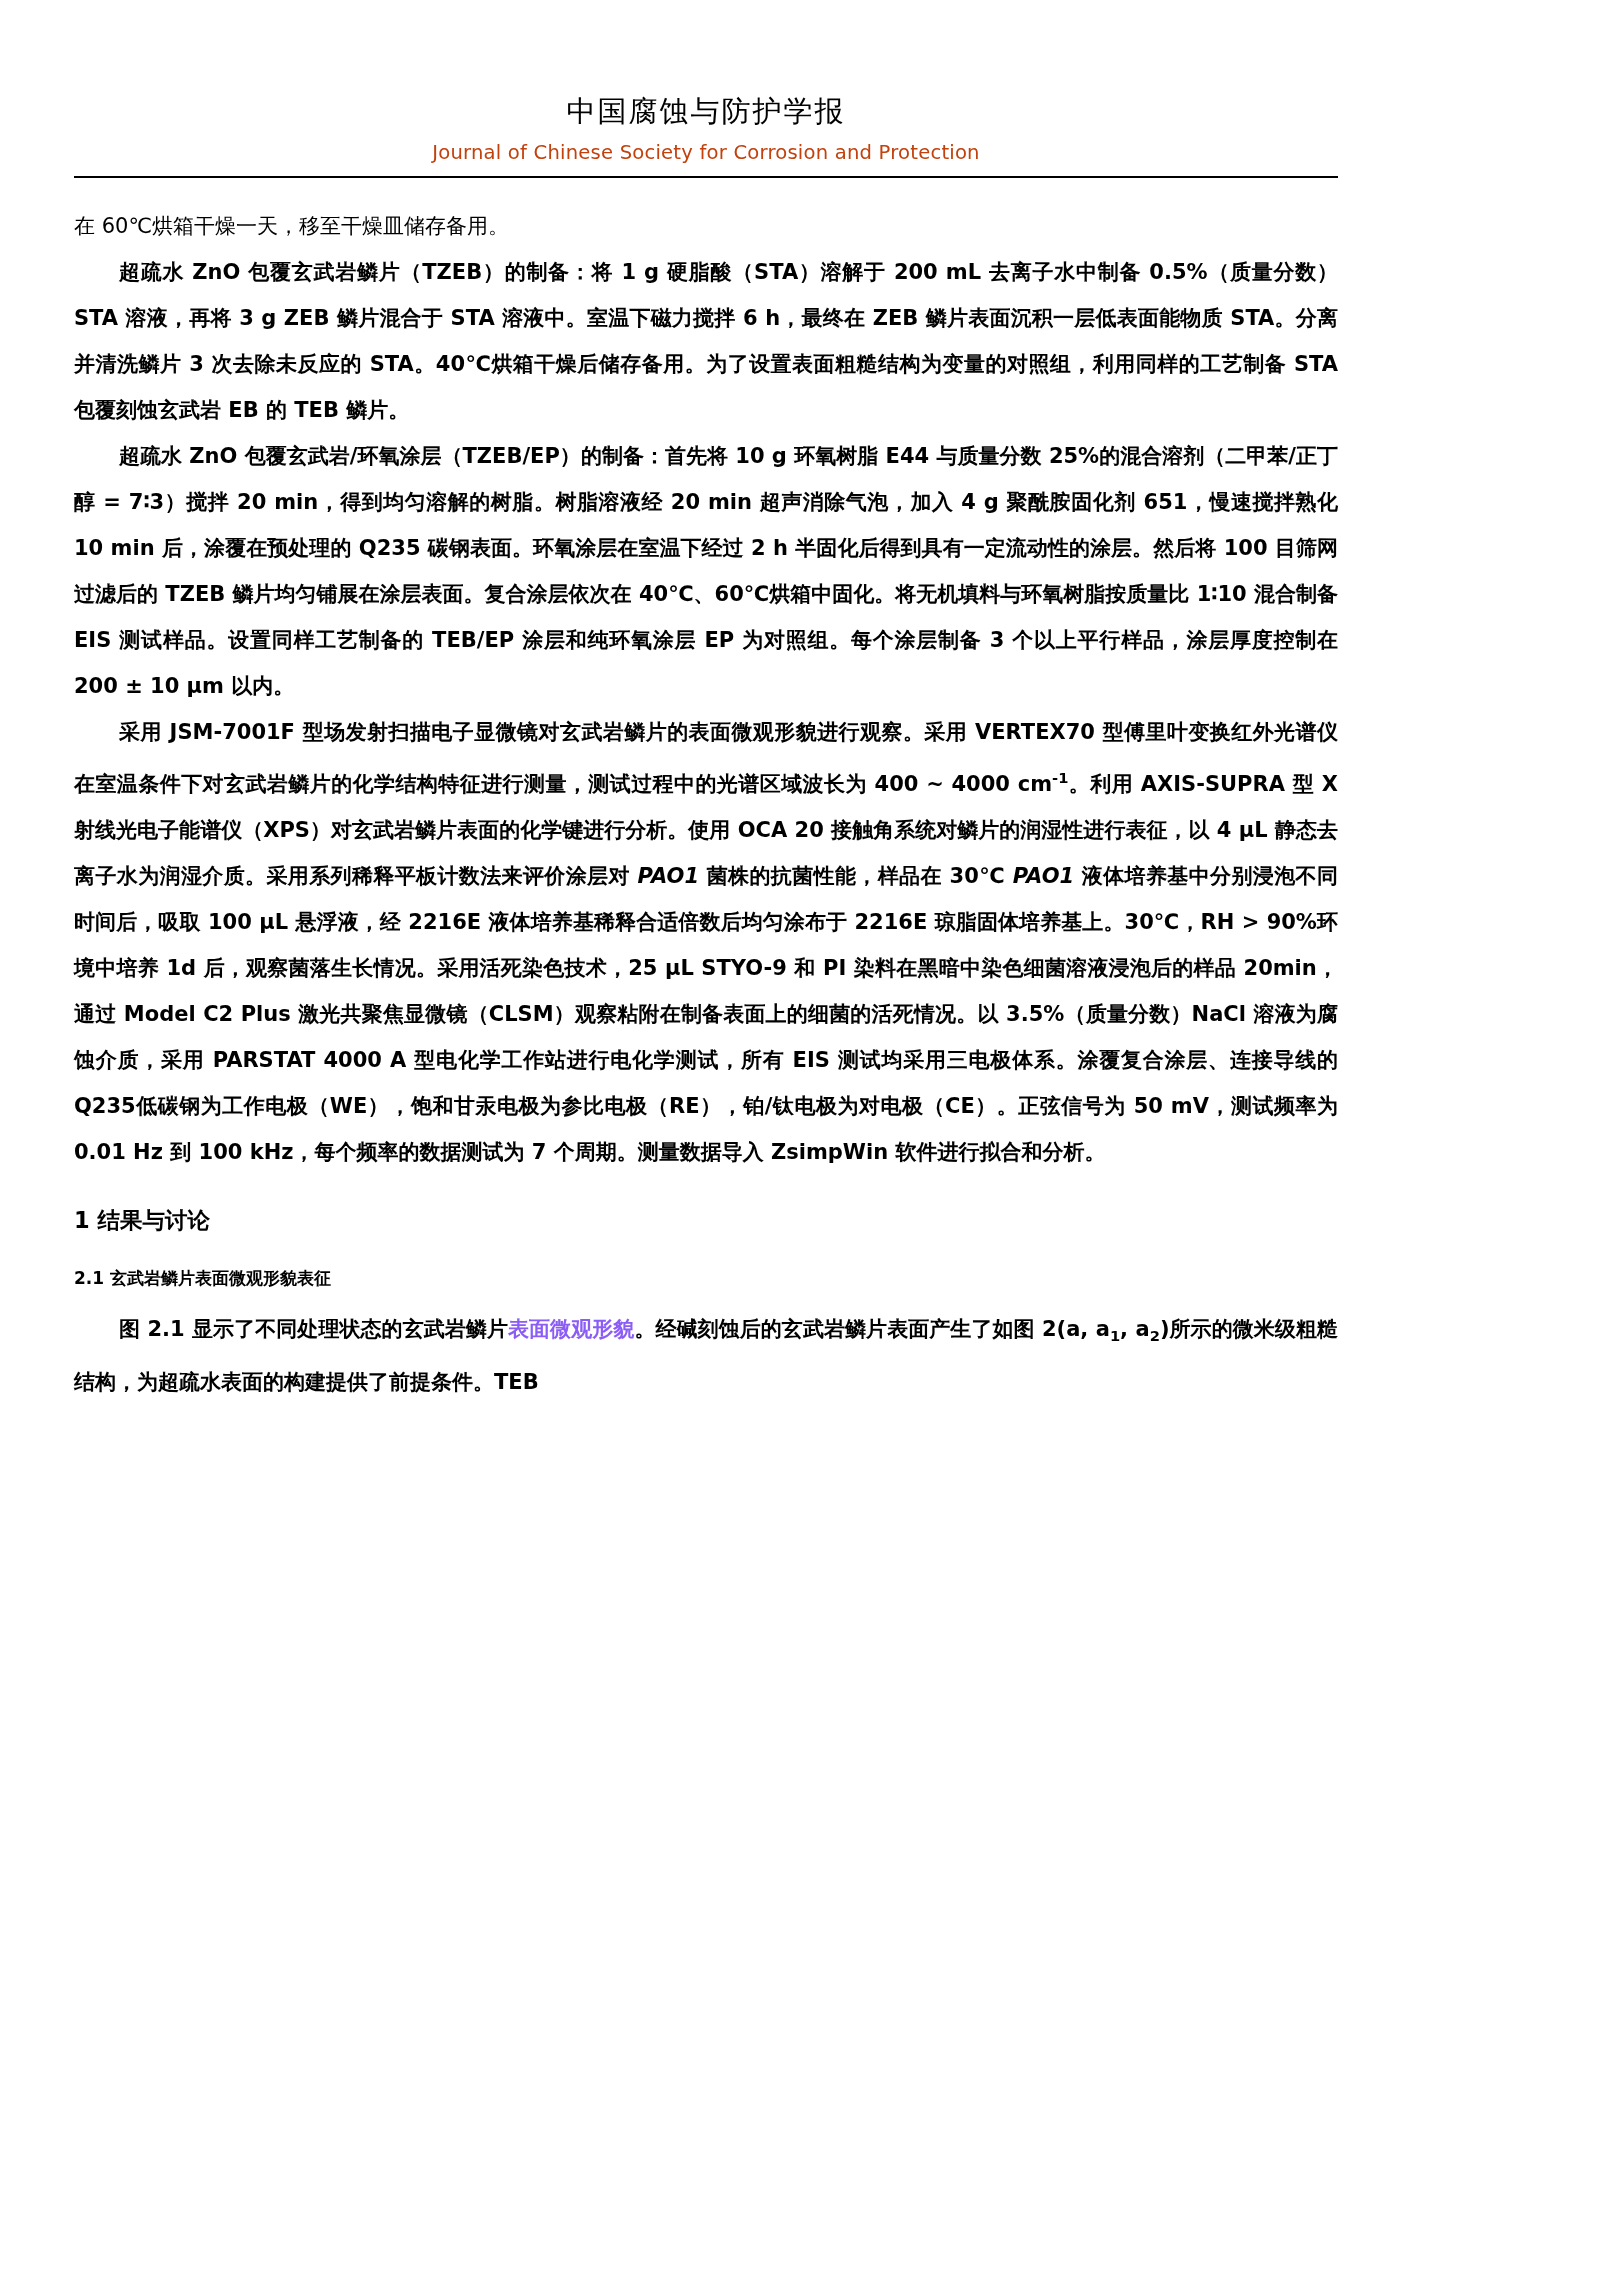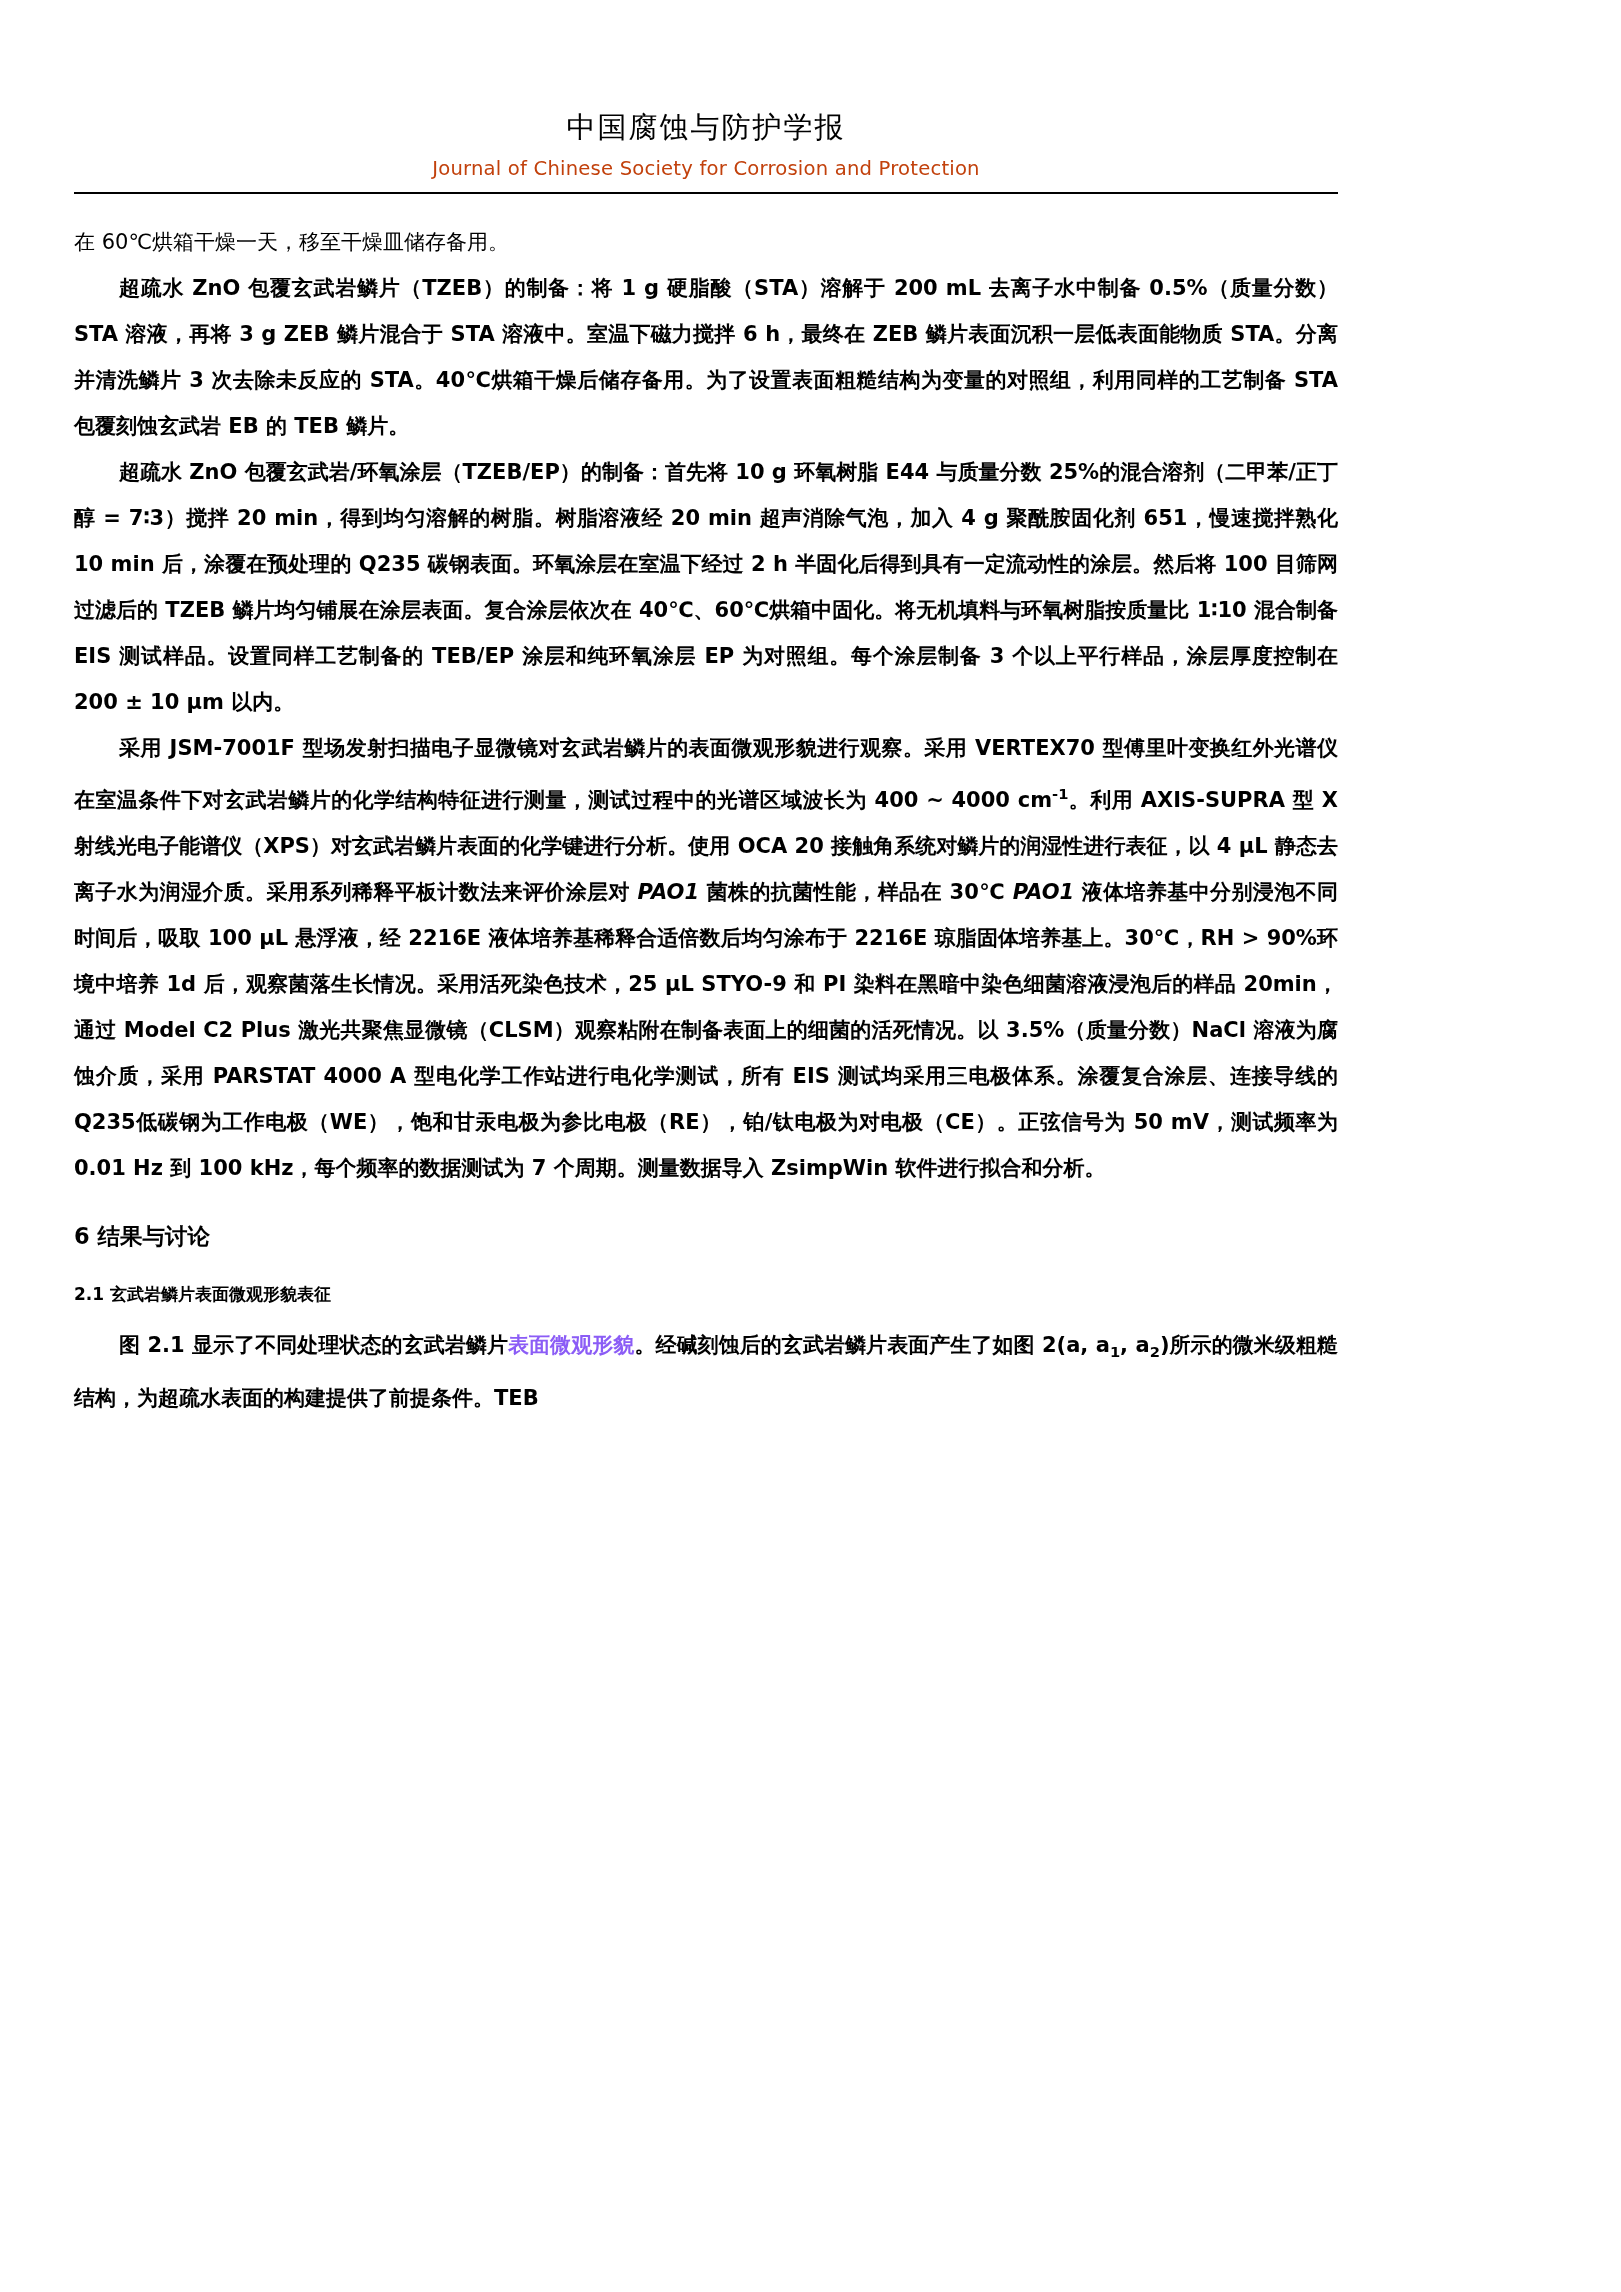--- a/index.html
+++ b/index.html
@@ -12,21 +12,21 @@
     height: 2293px;
     font-family: "Liberation Serif", serif;
     color: #000000;
     position: relative;
   }
   .page {
     width: 1412px;
     height: 2293px;
     position: relative;
     box-sizing: border-box;
-    padding: 16px;
+    padding: 0;
   }
   .header {
     text-align: center;
     padding-top: 94px;
   }
   .journal-cn {
     font-family: "DejaVu Sans", sans-serif;
     font-size: 29px;
     letter-spacing: 2px;
     color: #000;
@@ -106,21 +106,21 @@
   <div class="content">
 
     <p class="para">在 60℃烘箱干燥一天，移至干燥皿储存备用。</p>
 
     <p class="para indent">超疏水 ZnO 包覆玄武岩鳞片（TZEB）的制备：将 1 g 硬脂酸（STA）溶解于 200 mL 去离子水中制备 0.5%（质量分数）STA 溶液，再将 3 g ZEB 鳞片混合于 STA 溶液中。室温下磁力搅拌 6 h，最终在 ZEB 鳞片表面沉积一层低表面能物质 STA。分离并清洗鳞片 3 次去除未反应的 STA。40℃烘箱干燥后储存备用。为了设置表面粗糙结构为变量的对照组，利用同样的工艺制备 STA 包覆刻蚀玄武岩 EB 的 TEB 鳞片。</p>
 
     <p class="para indent">超疏水 ZnO 包覆玄武岩/环氧涂层（TZEB/EP）的制备：首先将 10 g 环氧树脂 E44 与质量分数 25%的混合溶剂（二甲苯/正丁醇 = 7∶3）搅拌 20 min，得到均匀溶解的树脂。树脂溶液经 20 min 超声消除气泡，加入 4 g 聚酰胺固化剂 651，慢速搅拌熟化 10 min 后，涂覆在预处理的 Q235 碳钢表面。环氧涂层在室温下经过 2 h 半固化后得到具有一定流动性的涂层。然后将 100 目筛网过滤后的 TZEB 鳞片均匀铺展在涂层表面。复合涂层依次在 40℃、60℃烘箱中固化。将无机填料与环氧树脂按质量比 1∶10 混合制备 EIS 测试样品。设置同样工艺制备的 TEB/EP 涂层和纯环氧涂层 EP 为对照组。每个涂层制备 3 个以上平行样品，涂层厚度控制在 200 ± 10 μm 以内。</p>
 
     <p class="para indent"><span>采用 JSM-7001F 型场发射扫描电子显微镜对玄武岩鳞片的表面微观形貌进行观察。采用 VERTEX70 型傅里叶变换红外光谱仪在室温条件下对玄武岩鳞片的化学结构特征进行测量，测试过程中的光谱区域波长为 400 ~ 4000 cm</span><sup>-1</sup><span>。利用 AXIS-SUPRA 型 X 射线光电子能谱仪（XPS）对玄武岩鳞片表面的化学键进行分析。使用 OCA 20 接触角系统对鳞片的润湿性进行表征，以 4 μL 静态去离子水为润湿介质。采用系列稀释平板计数法来评价涂层对 </span><span class="italic">PAO1</span><span> 菌株的抗菌性能，样品在 30℃ </span><span class="italic">PAO1</span><span> 液体培养基中分别浸泡不同时间后，吸取 100 μL 悬浮液，经 2216E 液体培养基稀释合适倍数后均匀涂布于 2216E 琼脂固体培养基上。30℃，RH &gt; 90%环境中培养 1d 后，观察菌落生长情况。采用活死染色技术，25 μL STYO-9 和 PI 染料在黑暗中染色细菌溶液浸泡后的样品 20min，通过 Model C2 Plus 激光共聚焦显微镜（CLSM）观察粘附在制备表面上的细菌的活死情况。以 3.5%（质量分数）NaCl 溶液为腐蚀介质，采用 PARSTAT 4000 A 型电化学工作站进行电化学测试，所有 EIS 测试均采用三电极体系。涂覆复合涂层、连接导线的 Q235低碳钢为工作电极（WE），饱和甘汞电极为参比电极（RE），铂/钛电极为对电极（CE）。正弦信号为 50 mV，测试频率为 0.01 Hz 到 100 kHz，每个频率的数据测试为 7 个周期。测量数据导入 ZsimpWin 软件进行拟合和分析。</span></p>
 
-    <h2 class="sec">6 结果与讨论</h2>
+    <h2 class="sec">1 结果与讨论</h2>
 
     <h3 class="subsec">2.1 玄武岩鳞片表面微观形貌表征</h3>
 
     <p class="para indent"><span>图 2.1 显示了不同处理状态的玄武岩鳞片</span><span class="hl-red">表面微观形貌</span><span>。经碱刻蚀后的玄武岩鳞片表面产生了如图 2(a, a</span><sub>1</sub><span>, a</span><sub>2</sub><span>)所示的微米级粗糙结构，为超疏水表面的构建提供了前提条件。TEB</span></p>
 
   </div>
 
 </div>
 
 

